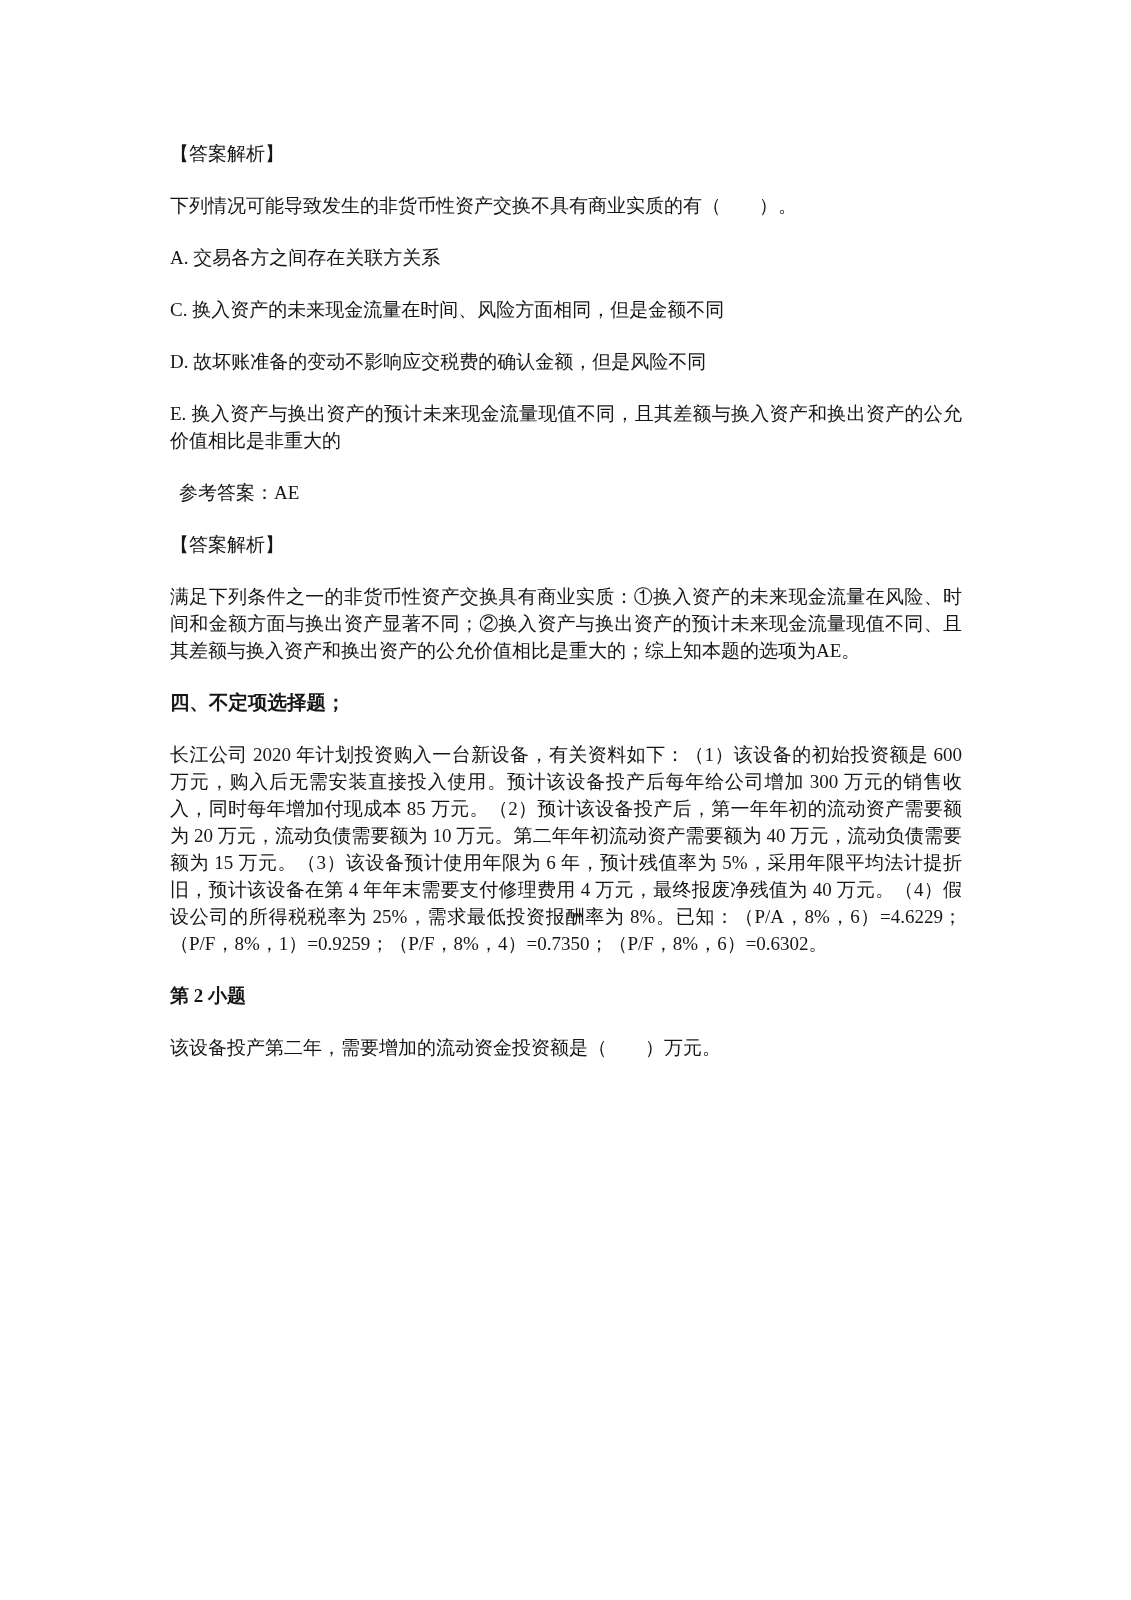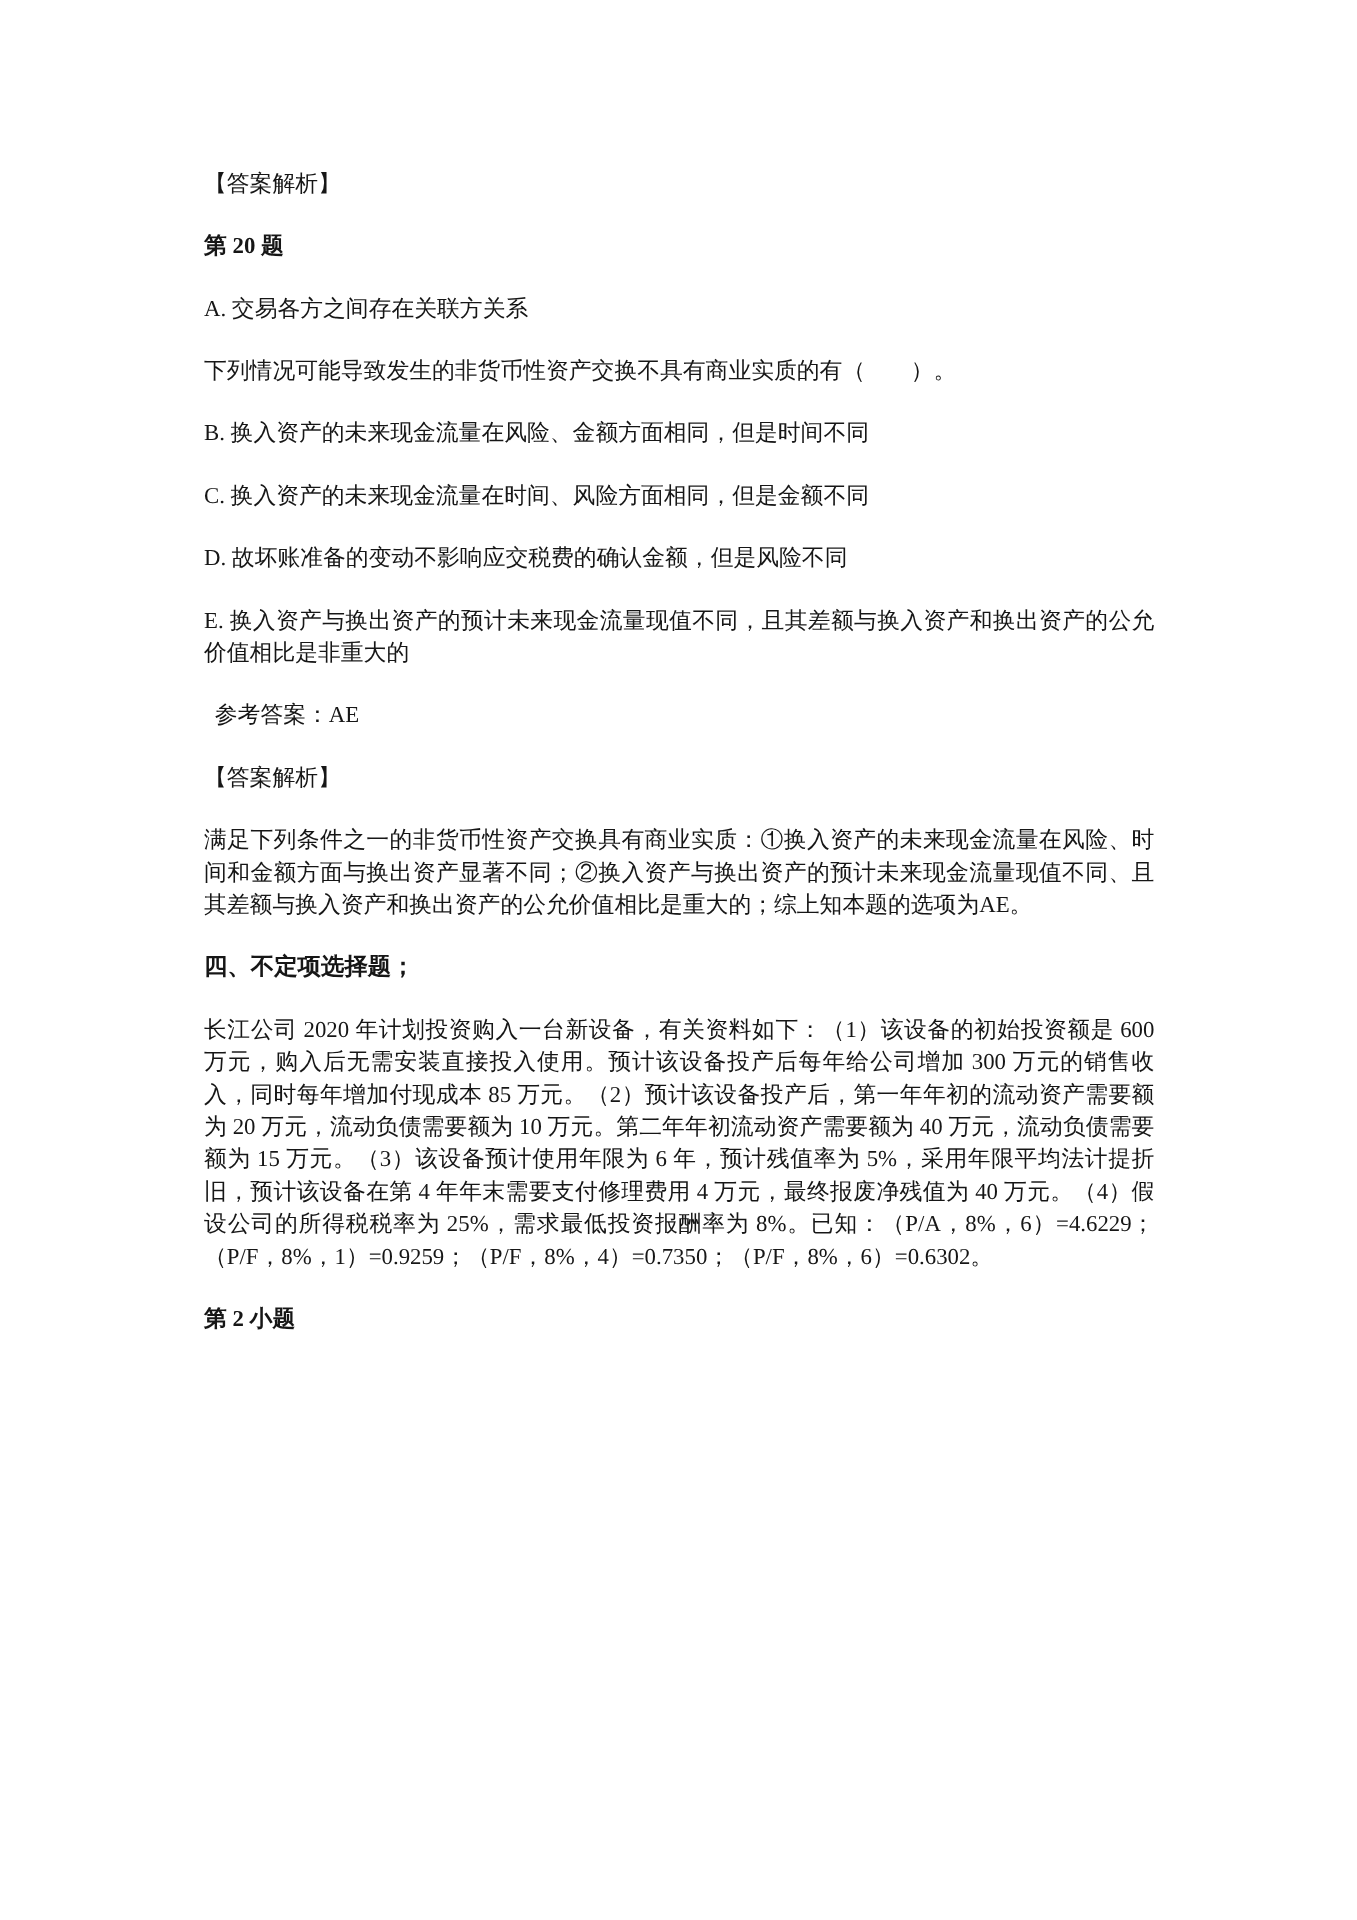--- a/index.html
+++ b/index.html
@@ -70,24 +70,22 @@
   }
 </style>
 </head>
 <body>
 
 <div class="page">
   <div class="content">
 
     <p class="heading">【答案解析】</p>
 
-    <p class="q-heading">第 20 题</p>
+    <p class="body-text">下列情况可能导致发生的非货币性资产交换不具有商业实质的有（　　）。</p>
     <p class="body-text">A. 交易各方之间存在关联方关系</p>
-    <p class="body-text">下列情况可能导致发生的非货币性资产交换不具有商业实质的有（　　）。</p>
-    <p class="body-text">B. 换入资产的未来现金流量在风险、金额方面相同，但是时间不同</p>
     <p class="body-text">C. 换入资产的未来现金流量在时间、风险方面相同，但是金额不同</p>
     <p class="body-text">D. 故坏账准备的变动不影响应交税费的确认金额，但是风险不同</p>
     <p class="body-text">E. 换入资产与换出资产的预计未来现金流量现值不同，且其差额与换入资产和换出资产的公允价值相比是非重大的</p>
     <p class="body-text answer-line">参考答案：AE</p>
 
     <p class="heading">【答案解析】</p>
     <p class="body-text">满足下列条件之一的非货币性资产交换具有商业实质：①换入资产的未来现金流量在风险、时间和金额方面与换出资产显著不同；②换入资产与换出资产的预计未来现金流量现值不同、且其差额与换入资产和换出资产的公允价值相比是重大的；综上知本题的选项为AE。</p>
 
     <p class="section-heading">四、不定项选择题；</p>
 

